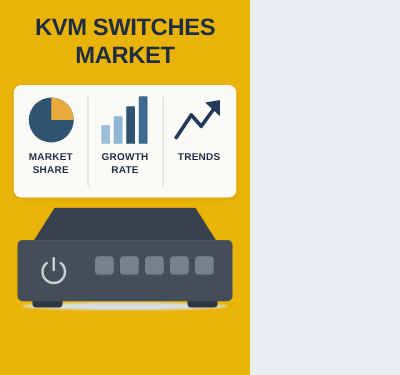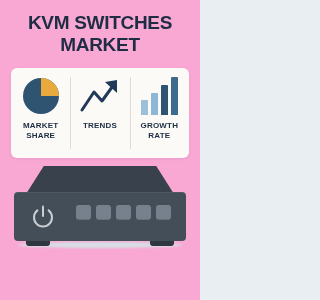--- a/index.html
+++ b/index.html
@@ -10,21 +10,21 @@
     width: 200px;
     height: 300px;
     background: #e9eef2;
     font-family: "Liberation Sans", sans-serif;
     overflow: hidden;
     position: relative;
   }
   .poster {
     position: absolute;
     inset: 0;
-    background: #f9a8d4;
+    background: #eab308;
   }
 
   
   .title-block {
     position: absolute;
     top: 12px;
     left: 0;
     width: 200px;
     text-align: center;
   }
@@ -190,39 +190,39 @@
           <circle cx="20" cy="20" r="18" fill="#2f5472"></circle>
           <path d="M20 20 L20 2 A18 18 0 0 1 38 20 Z" fill="#e8aa3c"></path>
         </svg>
       </div>
       <div class="panel-label">MARKET
 SHARE</div>
     </div>
 
     <div class="panel">
       <div class="panel-graphic">
-        <svg width="42" height="36" viewBox="0 0 42 36">
-          <polyline points="3,32 15,14 23,23 36,5" fill="none" stroke="#22395a" stroke-width="3" stroke-linecap="round" stroke-linejoin="round"></polyline>
-          <polygon points="38,2 38,15 26,4" fill="#22395a"></polygon>
-        </svg>
-      </div>
-      <div class="panel-label">TRENDS</div>
-    </div>
-
-    <div class="panel">
-      <div class="panel-graphic">
         <div class="bars">
           <div class="bar" style="height:15px;background:#9cc0da"></div>
           <div class="bar" style="height:22px;background:#8db7d4"></div>
           <div class="bar" style="height:30px;background:#2f5472"></div>
           <div class="bar" style="height:38px;background:#3d6b8f"></div>
         </div>
       </div>
       <div class="panel-label">GROWTH
 RATE</div>
+    </div>
+
+    <div class="panel">
+      <div class="panel-graphic">
+        <svg width="42" height="36" viewBox="0 0 42 36">
+          <polyline points="3,32 15,14 23,23 36,5" fill="none" stroke="#22395a" stroke-width="3" stroke-linecap="round" stroke-linejoin="round"></polyline>
+          <polygon points="38,2 38,15 26,4" fill="#22395a"></polygon>
+        </svg>
+      </div>
+      <div class="panel-label">TRENDS</div>
     </div>
 
   </div>
 
   <div class="device">
     <div class="device-shadow"></div>
     <div class="device-foot left"></div>
     <div class="device-foot right"></div>
     <div class="device-top"></div>
     <div class="device-body">

